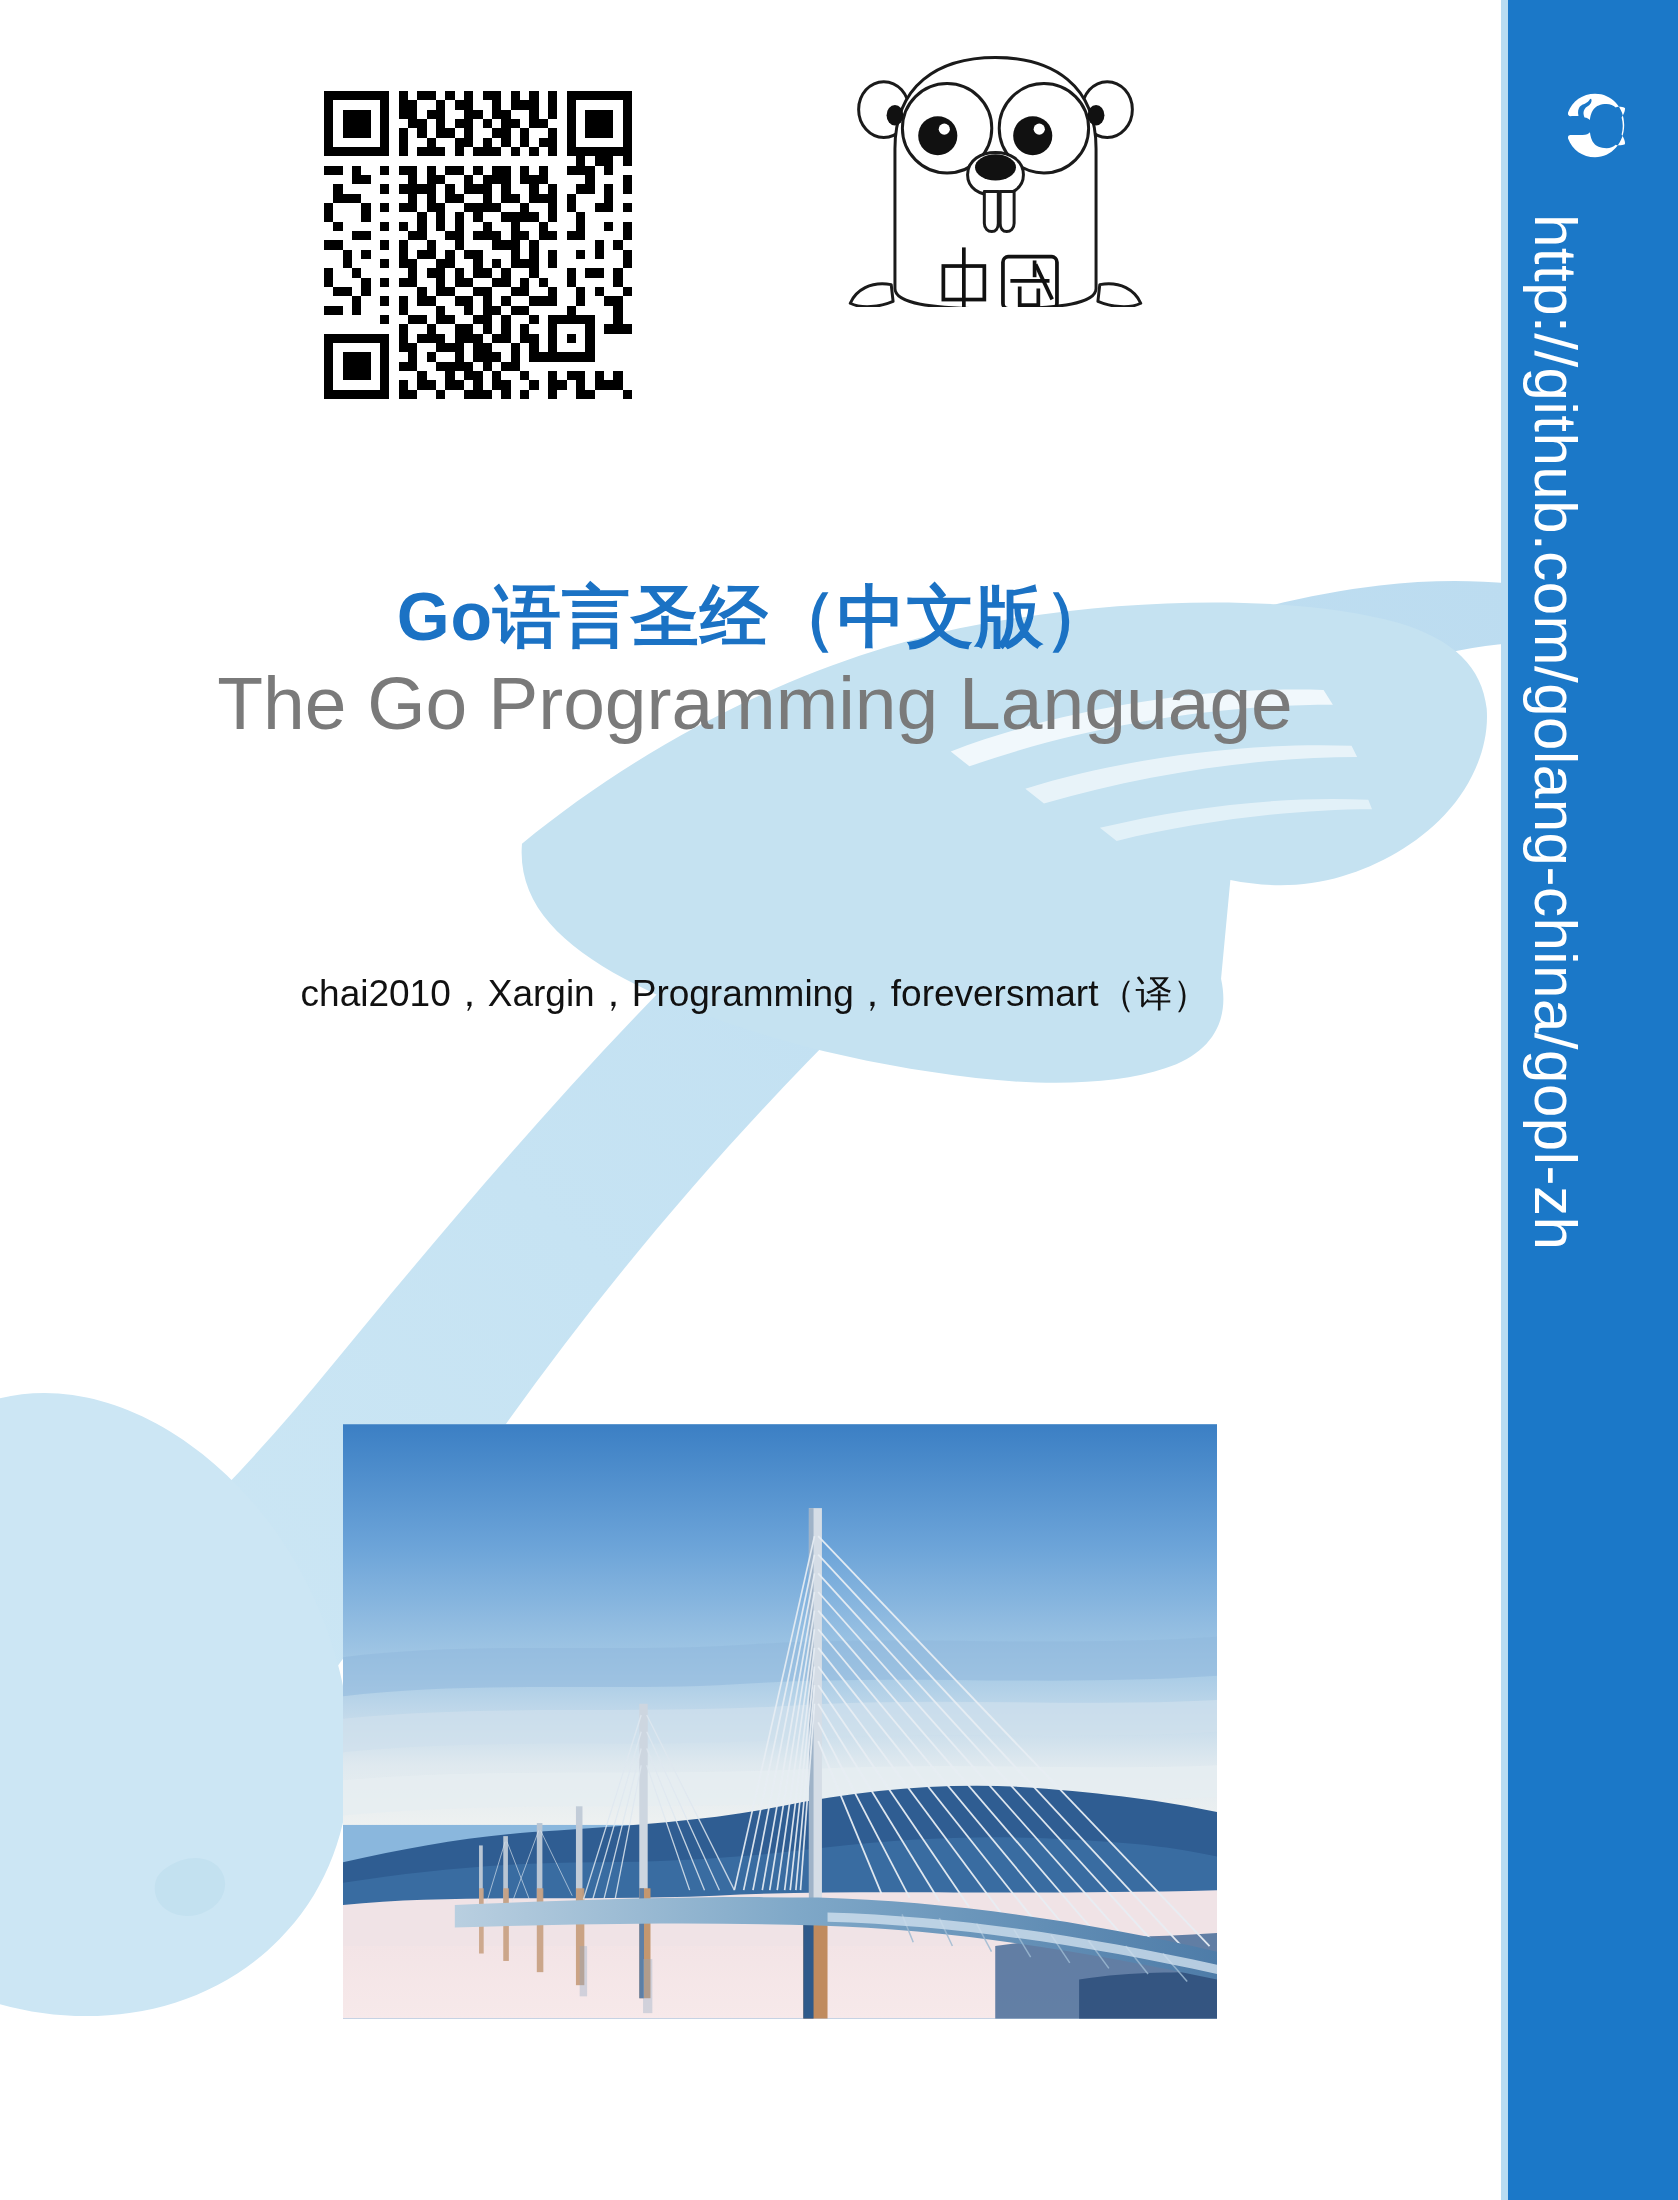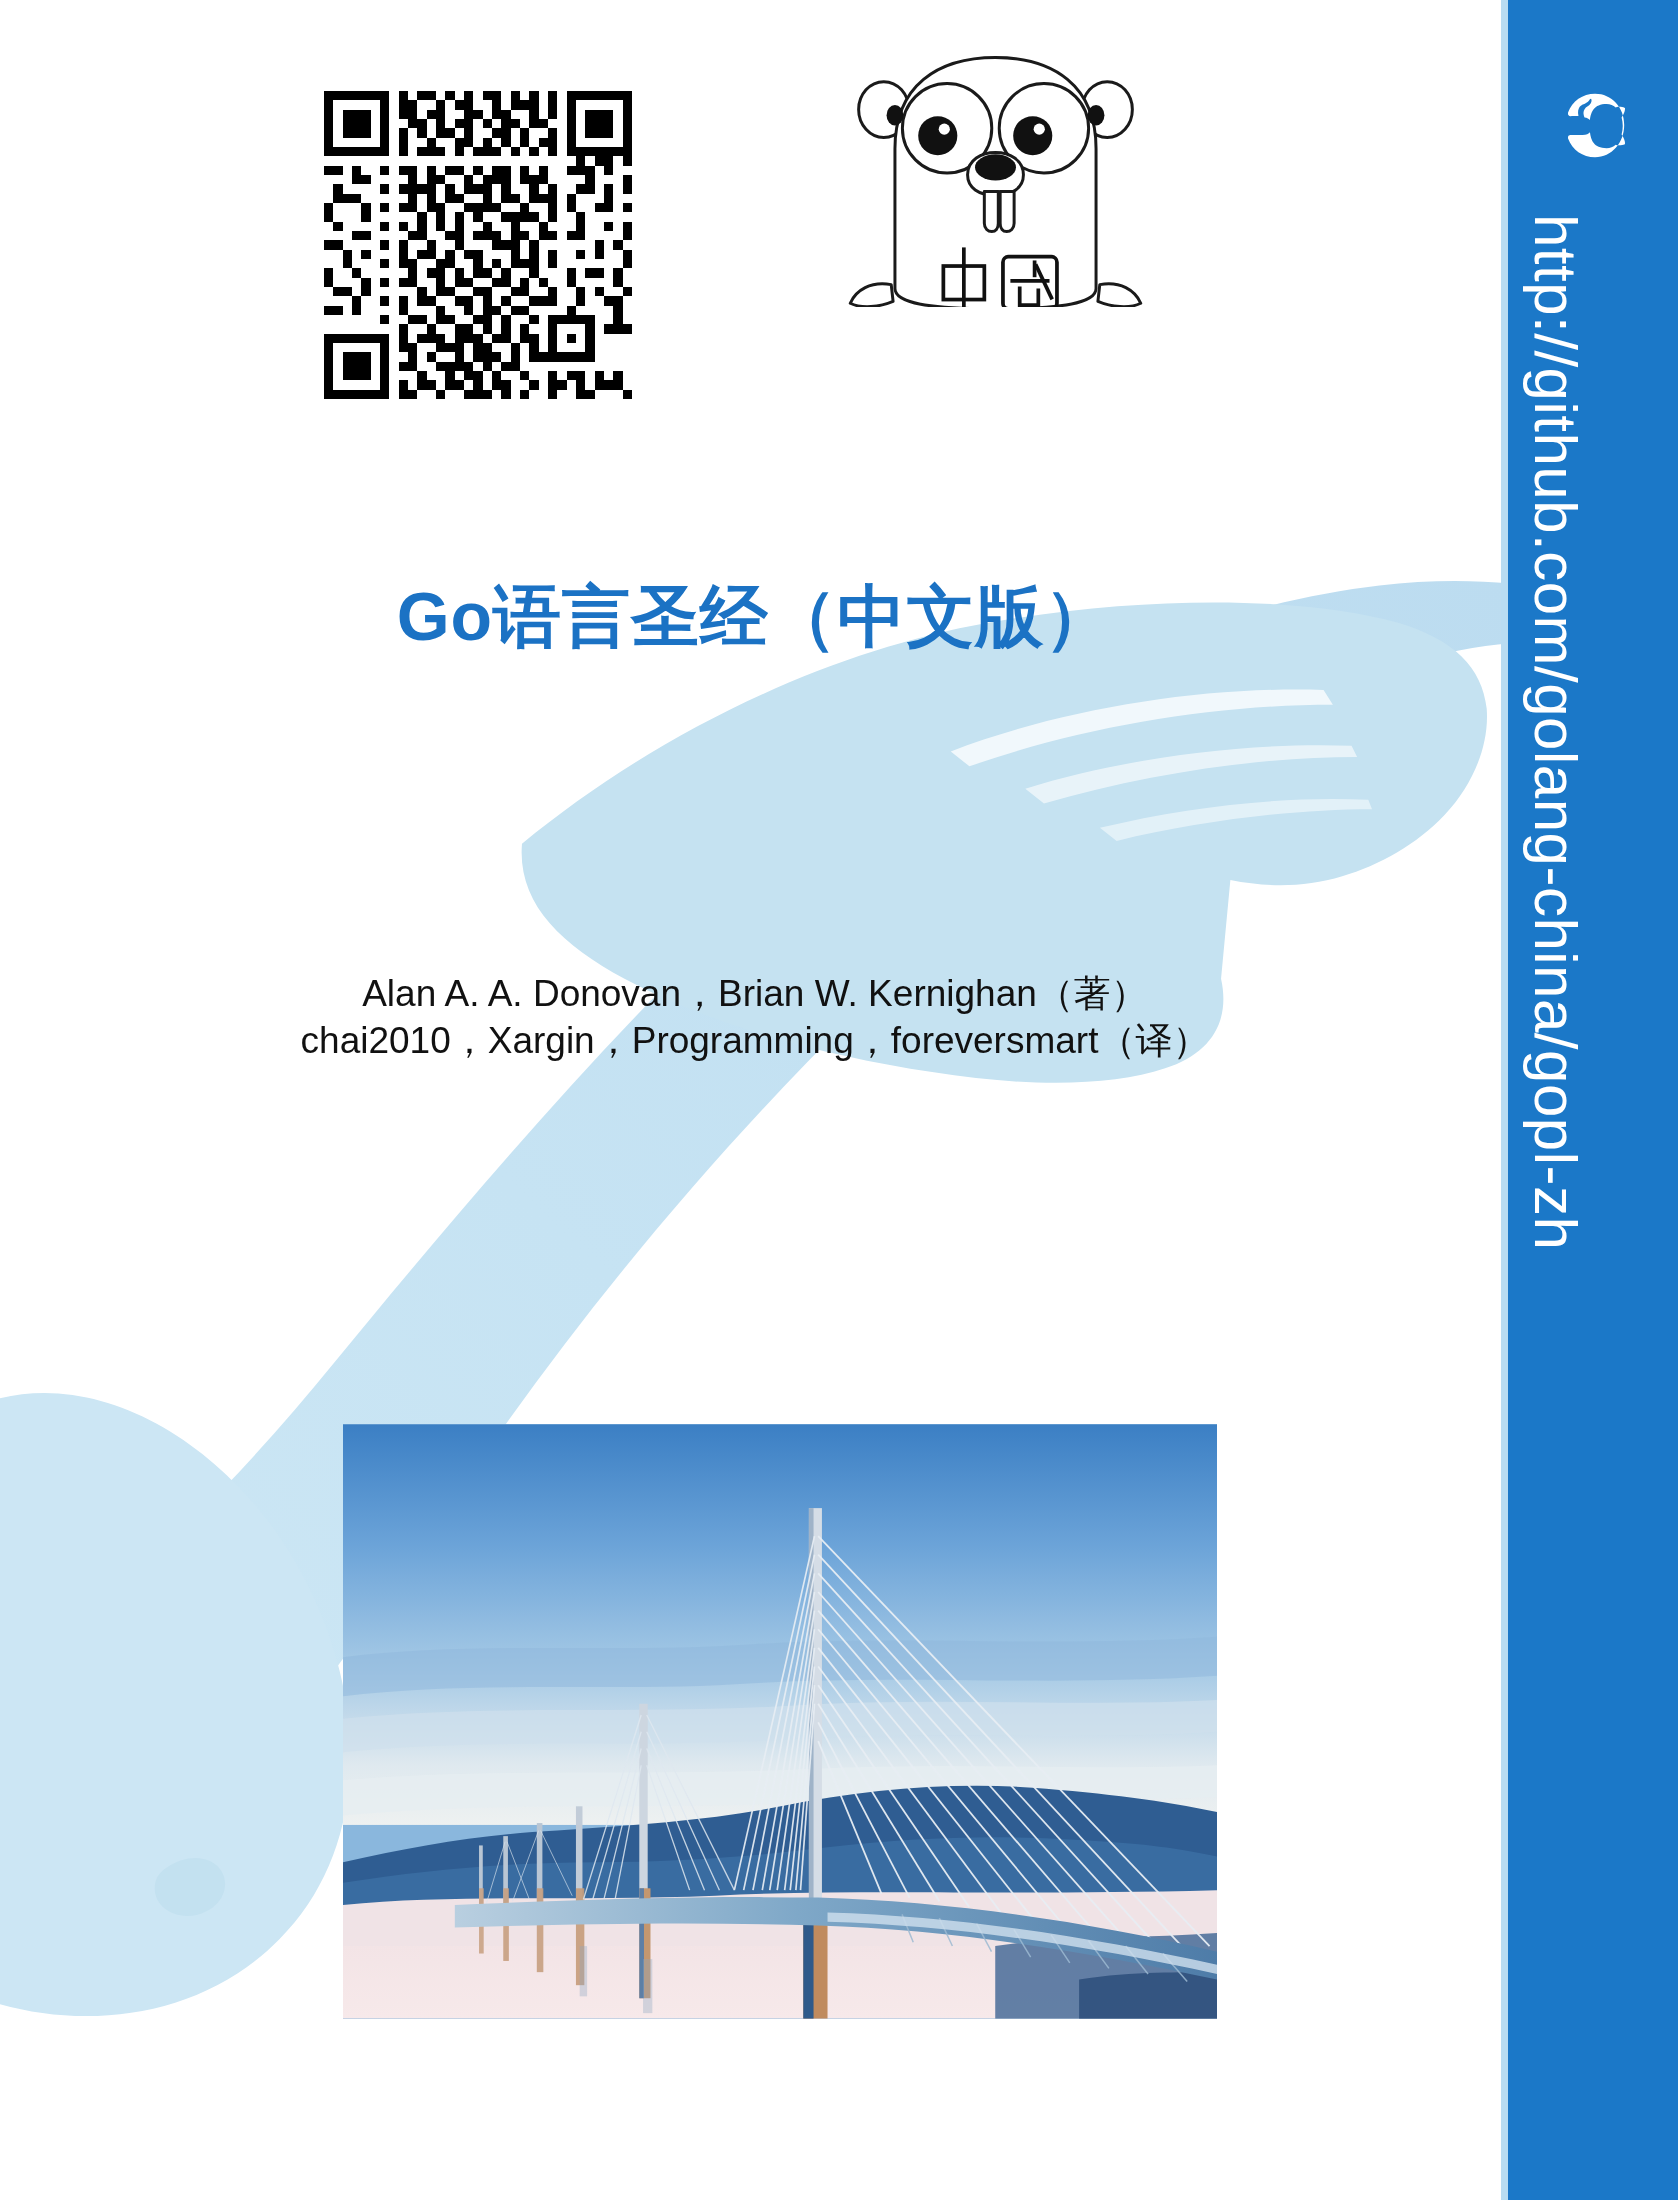--- a/index.html
+++ b/index.html
@@ -526,24 +526,24 @@
         <line x1="188" y1="262" x2="226" y2="262"></line>
         <line x1="212" y1="242" x2="212" y2="256"></line>
         <path d="M196 270 L196 288 L216 288 L216 272"></path>
         <line x1="214" y1="246" x2="230" y2="280"></line>
       </g>
     </svg>
   </div>
 
   <div class="title-block">
     <div class="title-cn">Go语言圣经（中文版）</div>
+    <div class="title-en">The Go Programming Language</div>
   </div>
 
   <div class="credits">
-    <div class="credit-line">Alan A. A. Donovan，Brian W. Kernighan（著）</div>
     <div class="credit-line">chai2010，Xargin，Programming，foreversmart（译）</div>
   </div>
 
   <div class="photo">
     <svg width="874" height="595" viewBox="0 0 938 638" xmlns="http://www.w3.org/2000/svg">
       <defs>
         <linearGradient id="skyG" x1="0" y1="0" x2="0" y2="1">
           <stop offset="0%" stop-color="#3b7fc4"></stop>
           <stop offset="30%" stop-color="#6ba3d8"></stop>
           <stop offset="62%" stop-color="#a8cbe6"></stop>

